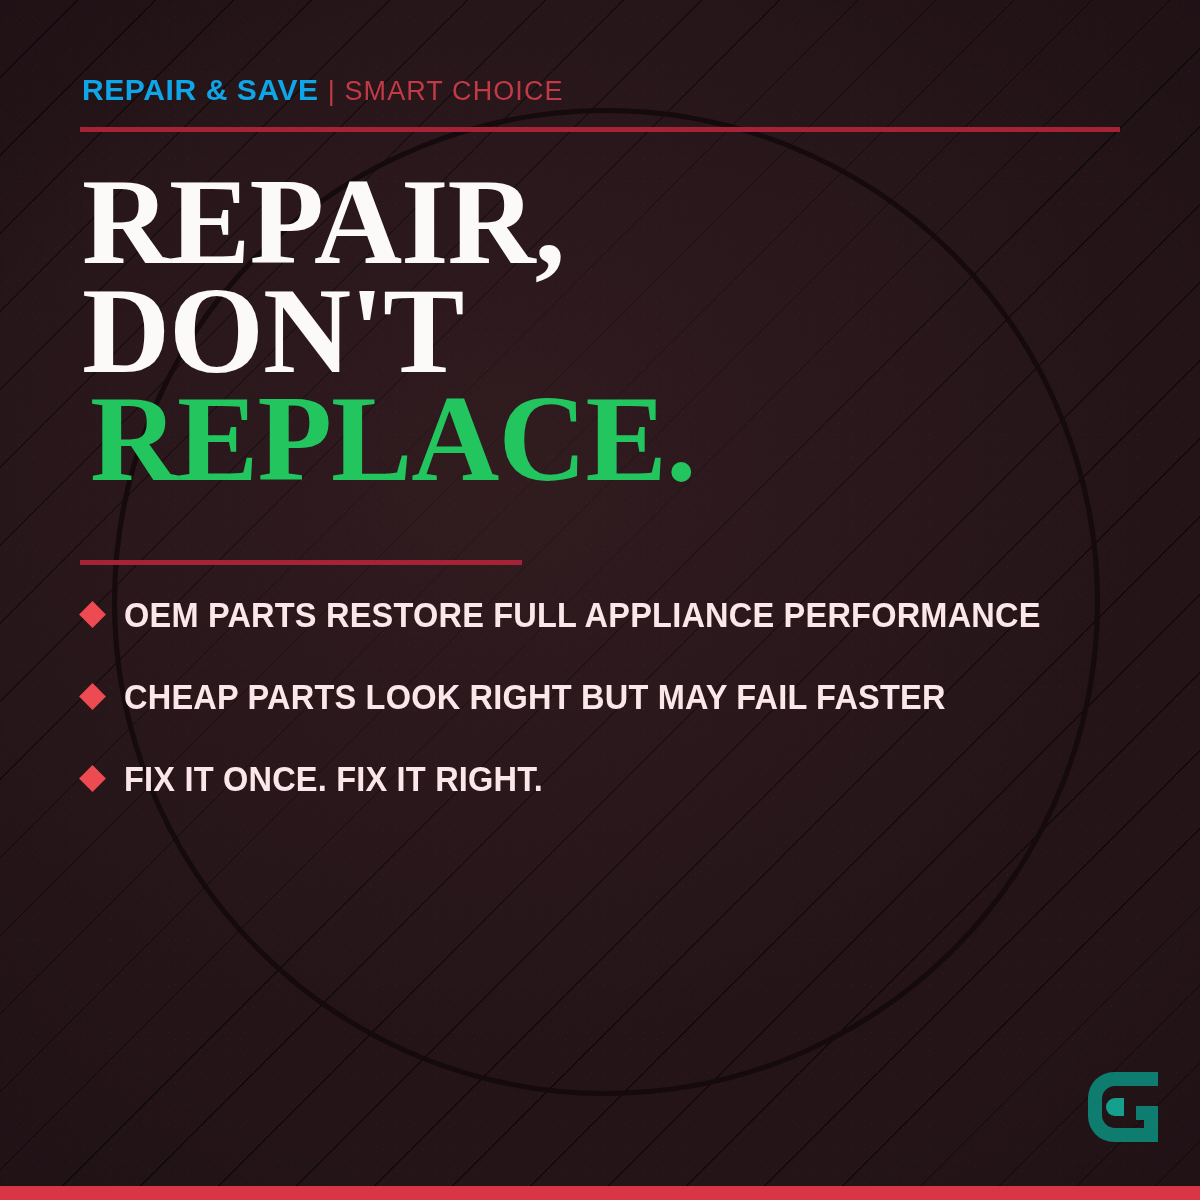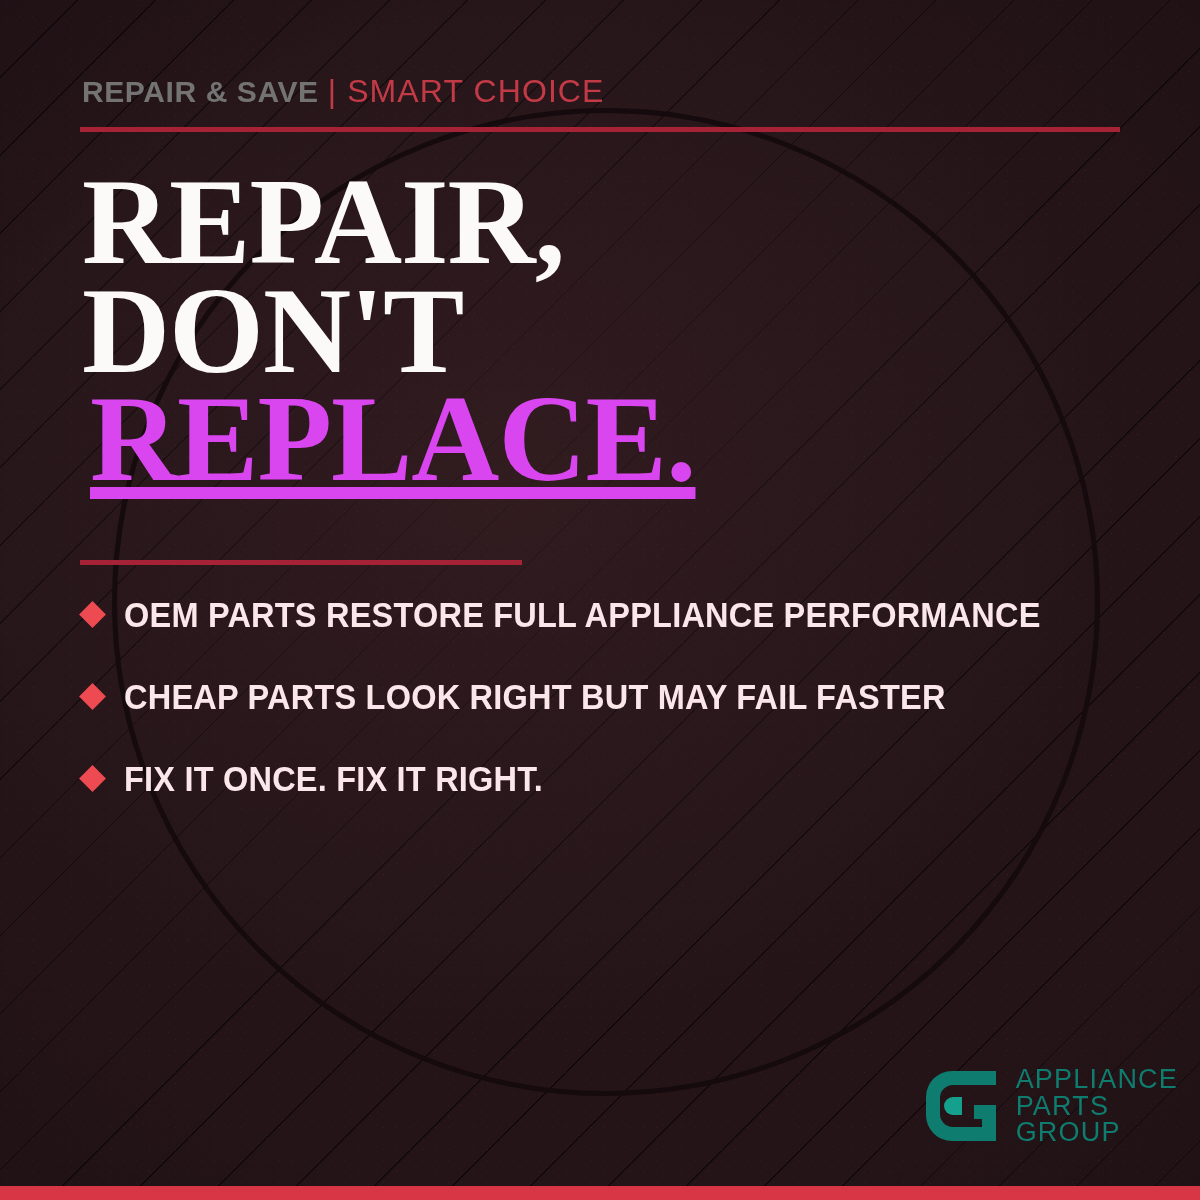--- a/index.html
+++ b/index.html
@@ -76,24 +76,24 @@
     position: absolute;
     left: 82px;
     top: 75px;
     white-space: nowrap;
     line-height: 1;
   }
   .kicker-strong {
     font-size: 30px;
     font-weight: bold;
     letter-spacing: 0.6px;
-    color: #737373;
+    color: #0ea5e9;
   }
   .kicker-light {
-    font-size: 32px;
+    font-size: 27px;
     font-weight: normal;
     letter-spacing: 1.1px;
     color: #C23A46;
     margin-left: 9px;
   }
 
   .kicker-rule {
     position: absolute;
     left: 80px;
     top: 127px;
@@ -114,23 +114,22 @@
     line-height: 0.89;
     letter-spacing: -1px;
     color: #FBFAF8;
     text-transform: uppercase;
   }
   .headline .ln {
     display: block;
     white-space: nowrap;
   }
   .headline .ln-accent {
-    color: #d946ef;
+    color: #22c55e;
     padding-left: 8px;
-    text-decoration: underline;
   }
 
   
   .sub-rule {
     position: absolute;
     left: 80px;
     top: 560px;
     width: 442px;
     height: 5px;
     background: #A62236;
@@ -259,22 +258,17 @@
   <div class="logo">
     <span class="logo-mark">
       <svg width="78" height="78" viewBox="0 0 78 78" aria-hidden="true">
 
         <path d="M74 4 H30 A26 26 0 0 0 4 30 V48 A26 26 0 0 0 30 74 H74 V38 H52 V52 H60 V60 H31
                  A13 13 0 0 1 18 47 V31 A13 13 0 0 1 31 18 H74 Z" fill="#0E7C6F"></path>
 
         <path d="M40 30 V48 H31 A9 9 0 0 1 31 30 Z" fill="#15A08E"></path>
       </svg>
     </span>
-    <span class="logo-words">
-      <span class="logo-word">APPLIANCE</span>
-      <span class="logo-word">PARTS</span>
-      <span class="logo-word">GROUP</span>
-    </span>
   </div>
 
   <div class="bottom-bar"></div>
 
 </div>
 
 </body></html>

